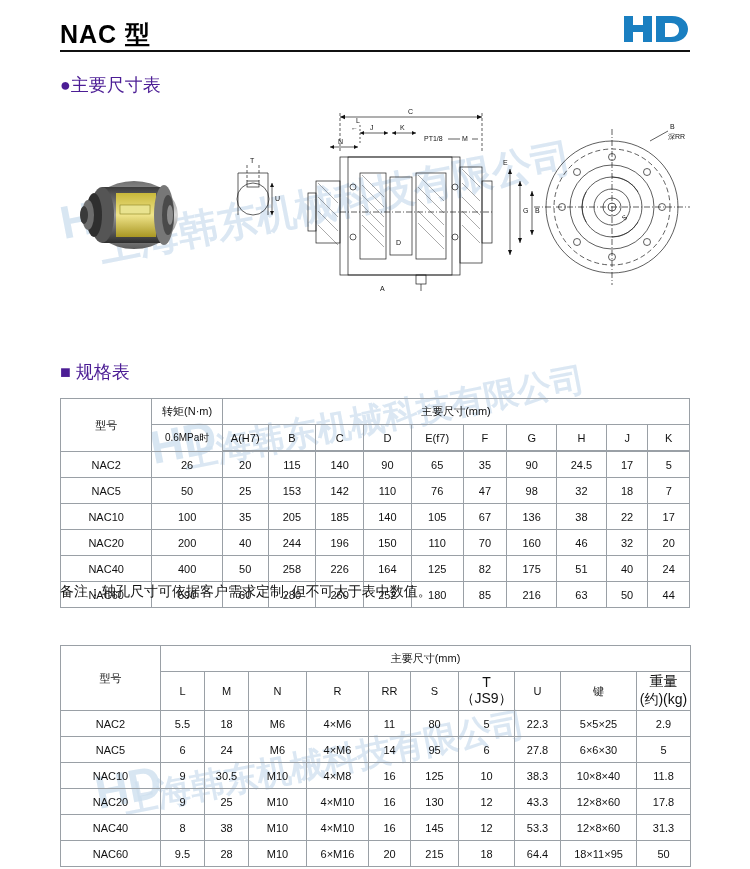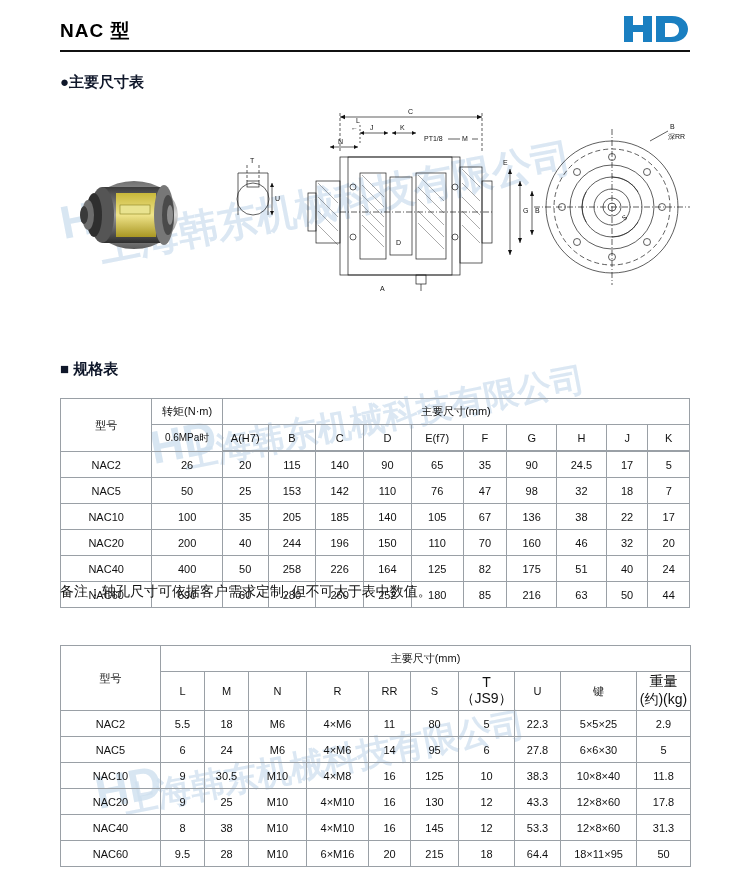--- a/index.html
+++ b/index.html
@@ -12,33 +12,33 @@
     overflow:hidden;
   }
   .page{position:relative;width:750px;height:869px;}
 
   
   .header{
     position:absolute;left:60px;top:18px;width:630px;height:40px;
   }
   .header .title{
     position:absolute;left:0;top:0;
-    font-size:19px;font-weight:bold;letter-spacing:1px;color:#000;
+    font-size:25px;font-weight:bold;letter-spacing:1px;color:#000;
   }
   .header .rule{
     position:absolute;left:0;top:32px;width:630px;height:2px;background:#111;
   }
   .logo{
     position:absolute;right:0;top:-4px;width:68px;height:30px;
   }
   .logo svg{display:block;}
 
   
   .sec-head{
-    position:absolute;font-size:15px;font-weight:bold;color:#0f172a;
+    position:absolute;font-size:18px;font-weight:normal;color:#4c1d95;
   }
 
   
   .figure{
     position:absolute;left:60px;top:95px;width:630px;height:240px;
   }
   .photo{
     position:absolute;left:12px;top:68px;width:120px;height:100px;
   }
   .drawing{

